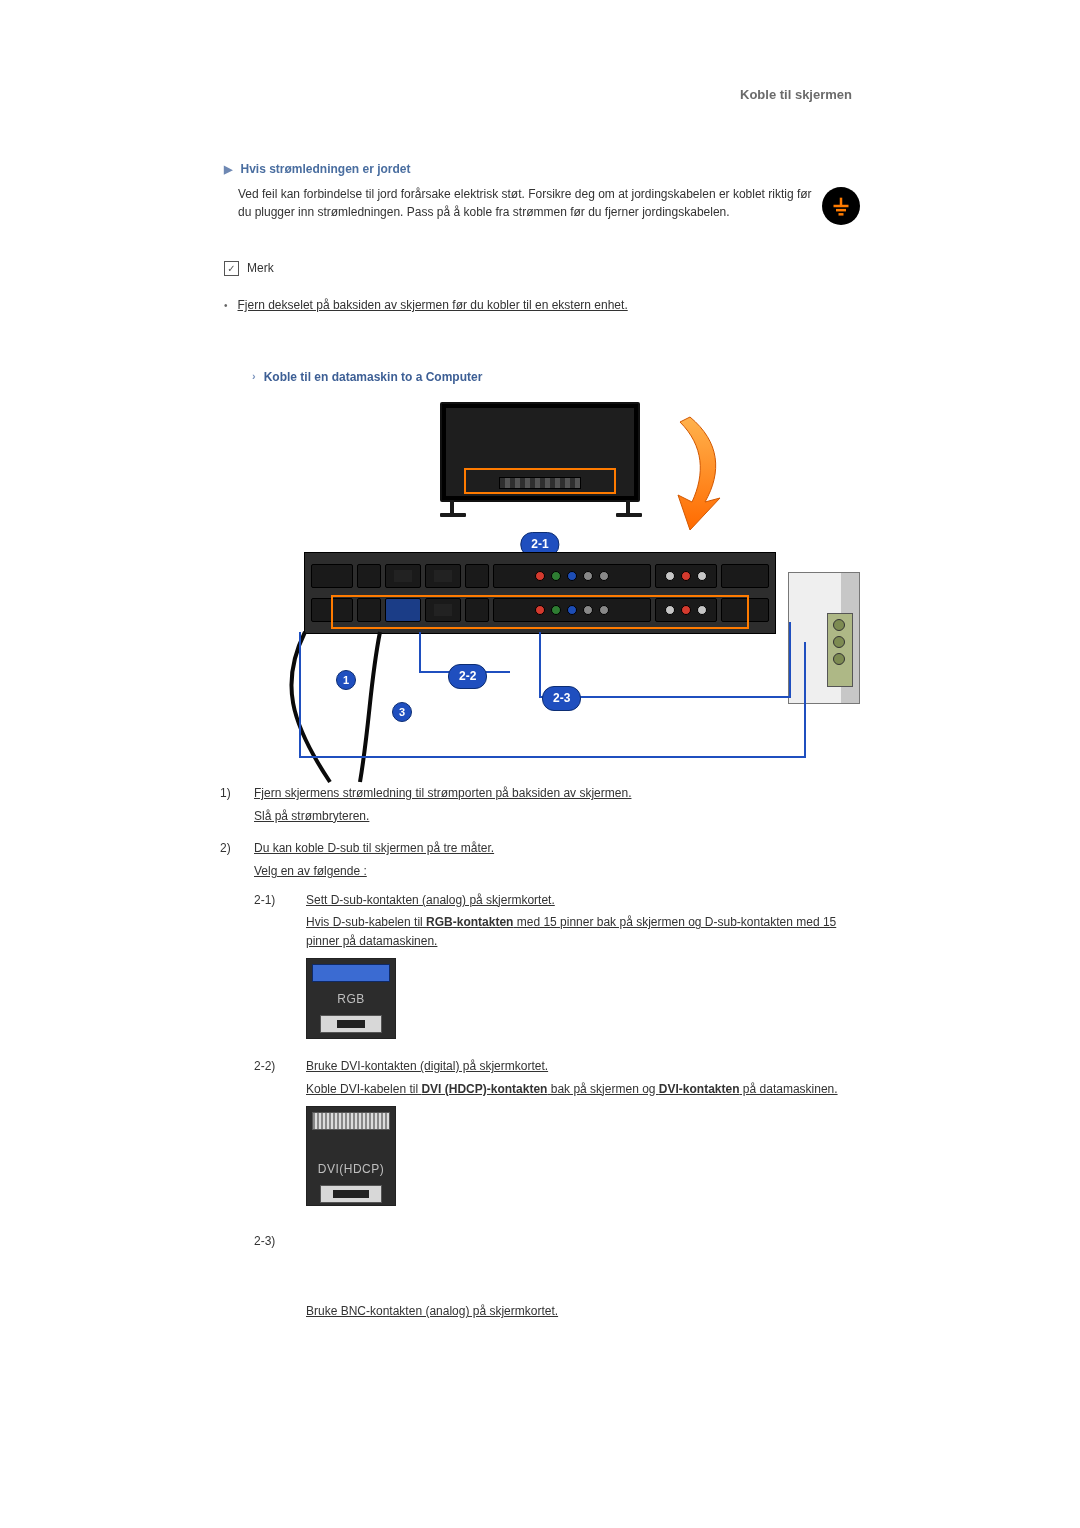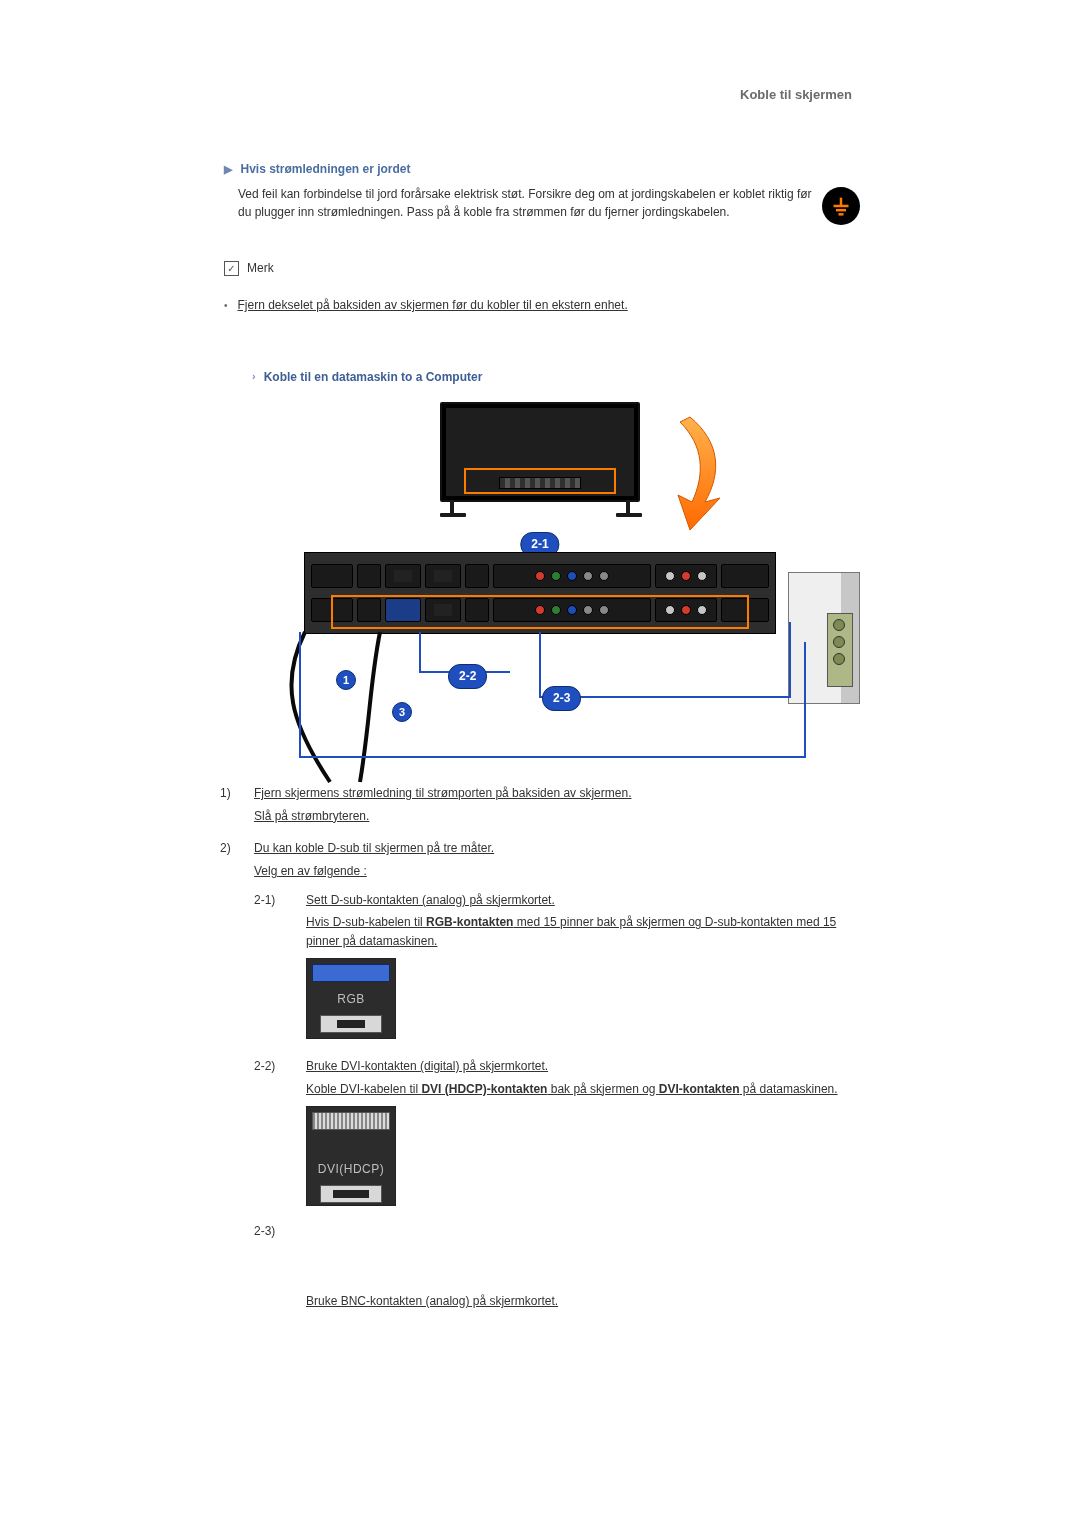--- a/index.html
+++ b/index.html
@@ -567,21 +567,21 @@
               <div class="conn-top dvi"></div>
               <div style="height:22px;"></div>
               <div class="conn-label">DVI(HDCP)</div>
               <div class="conn-plug">
                   <div class="inner" style="width:36px;"></div>
                 </div>
             </div>
           </div>
         </div>
 
-        <div class="sub-numrow" style="margin-top:16px;">
+        <div class="sub-numrow" style="margin-top:26px;">
           <div class="sn">2-3)</div>
           <div class="sb">
             <div style="height:70px;"></div>
             <p>Bruke BNC-kontakten (analog) på skjermkortet.</p>
           </div>
         </div>
 
       </div>
     </div>
   </div>

